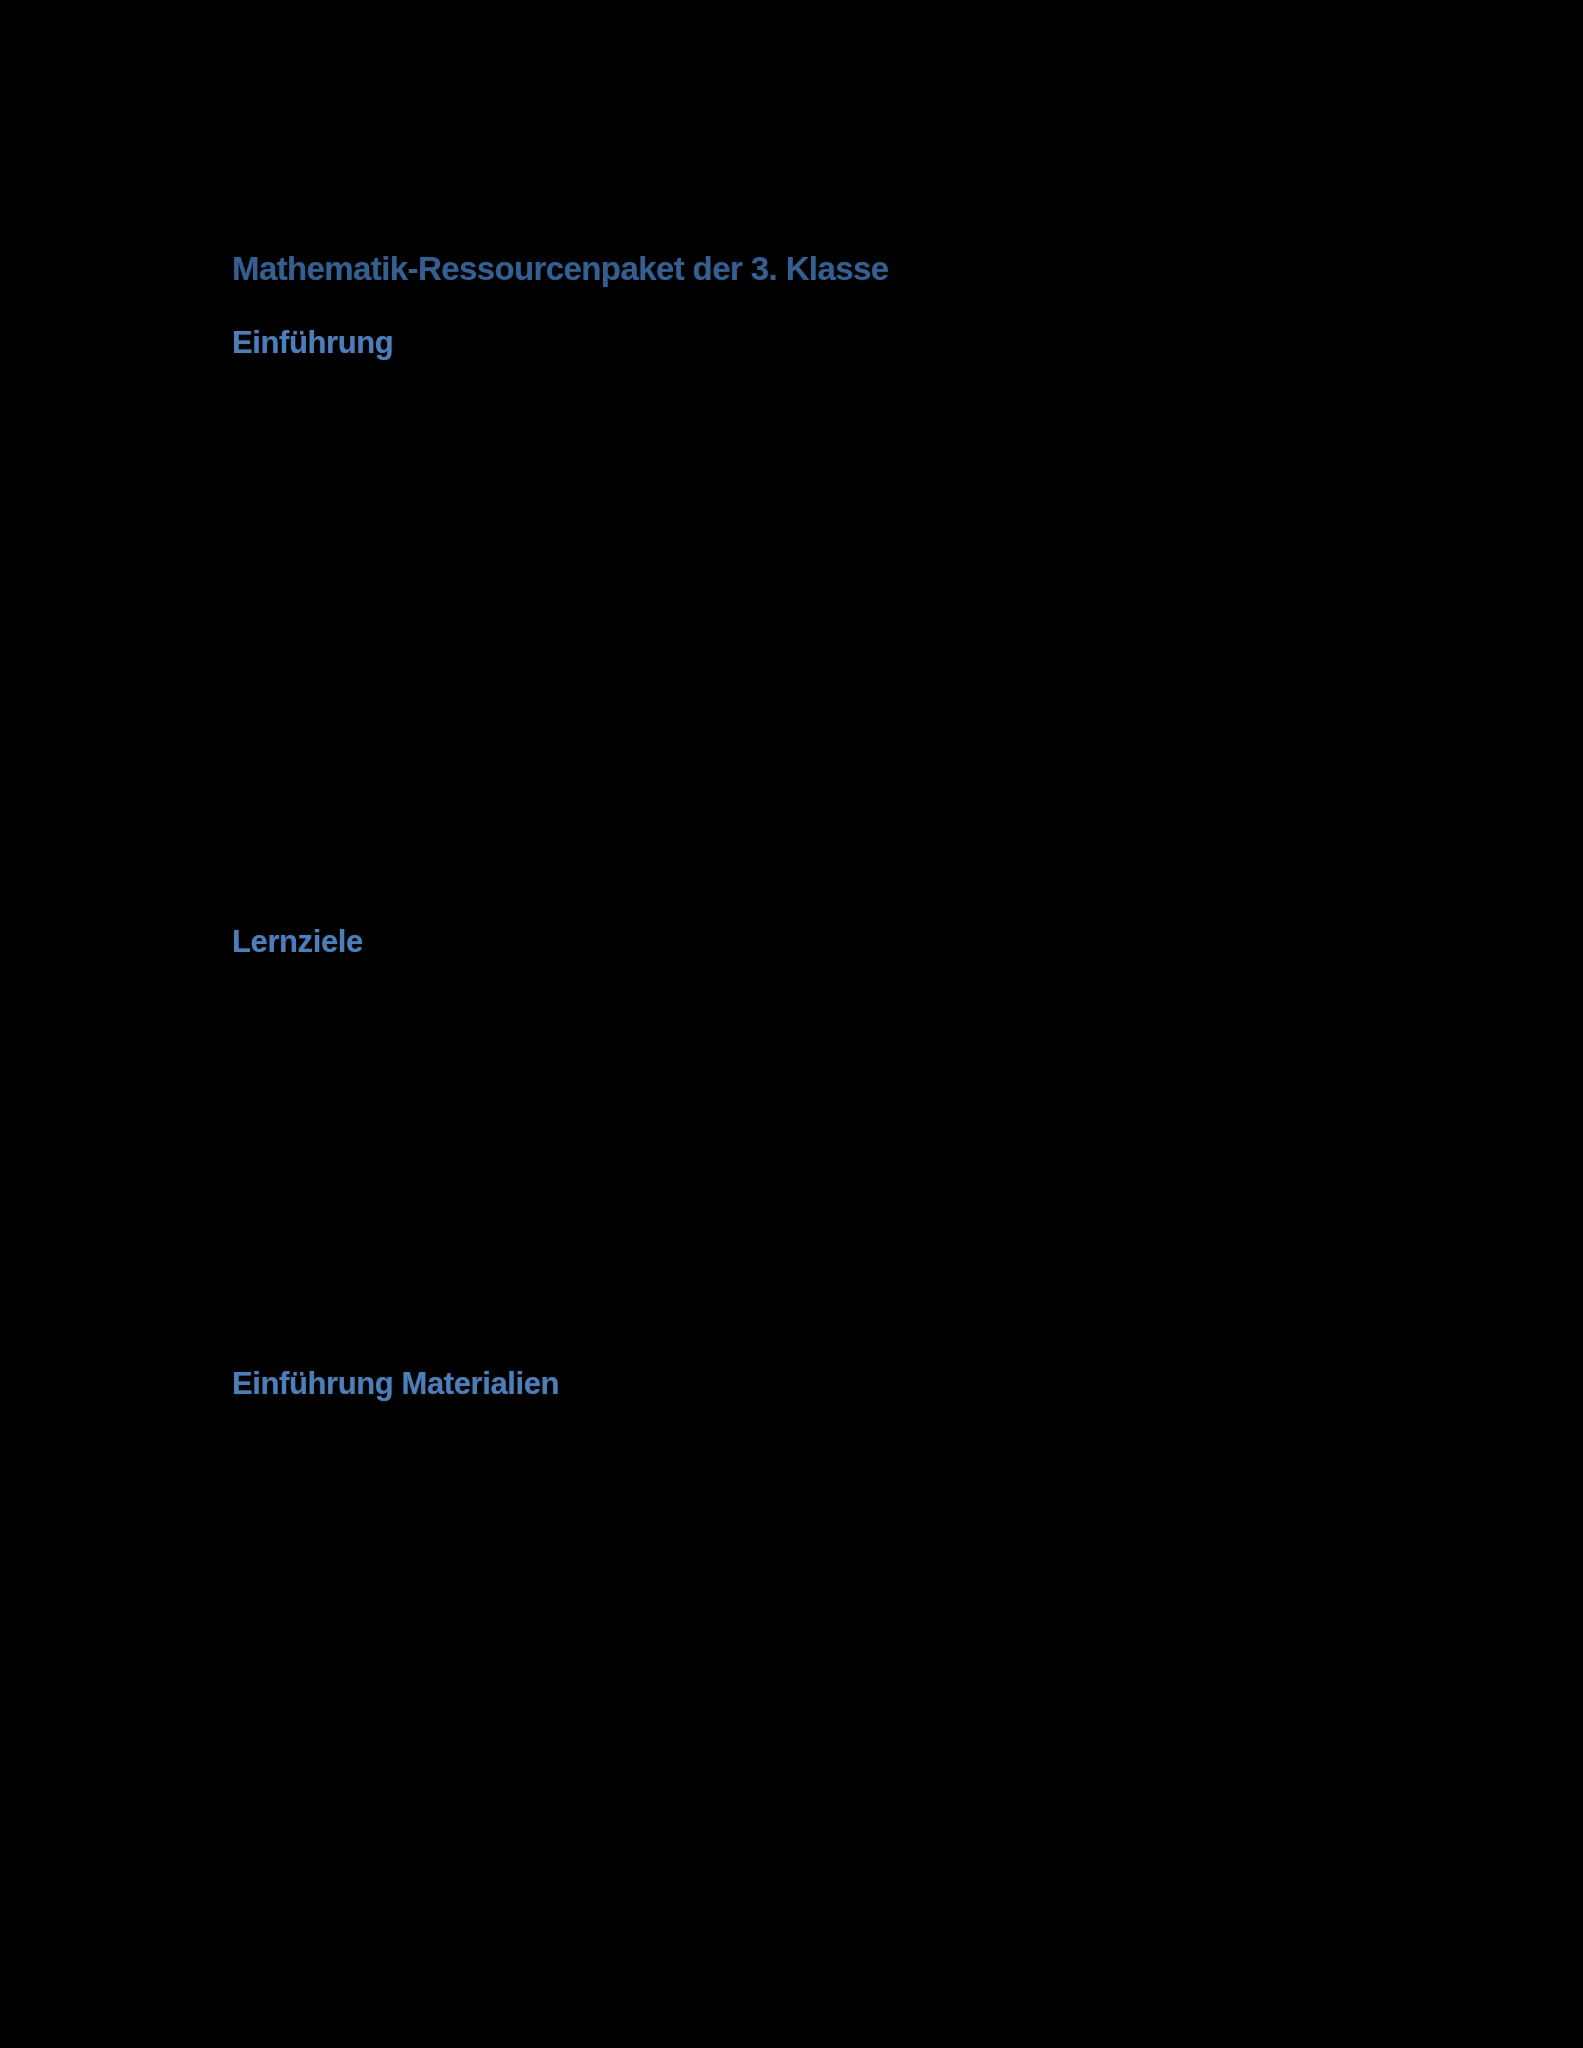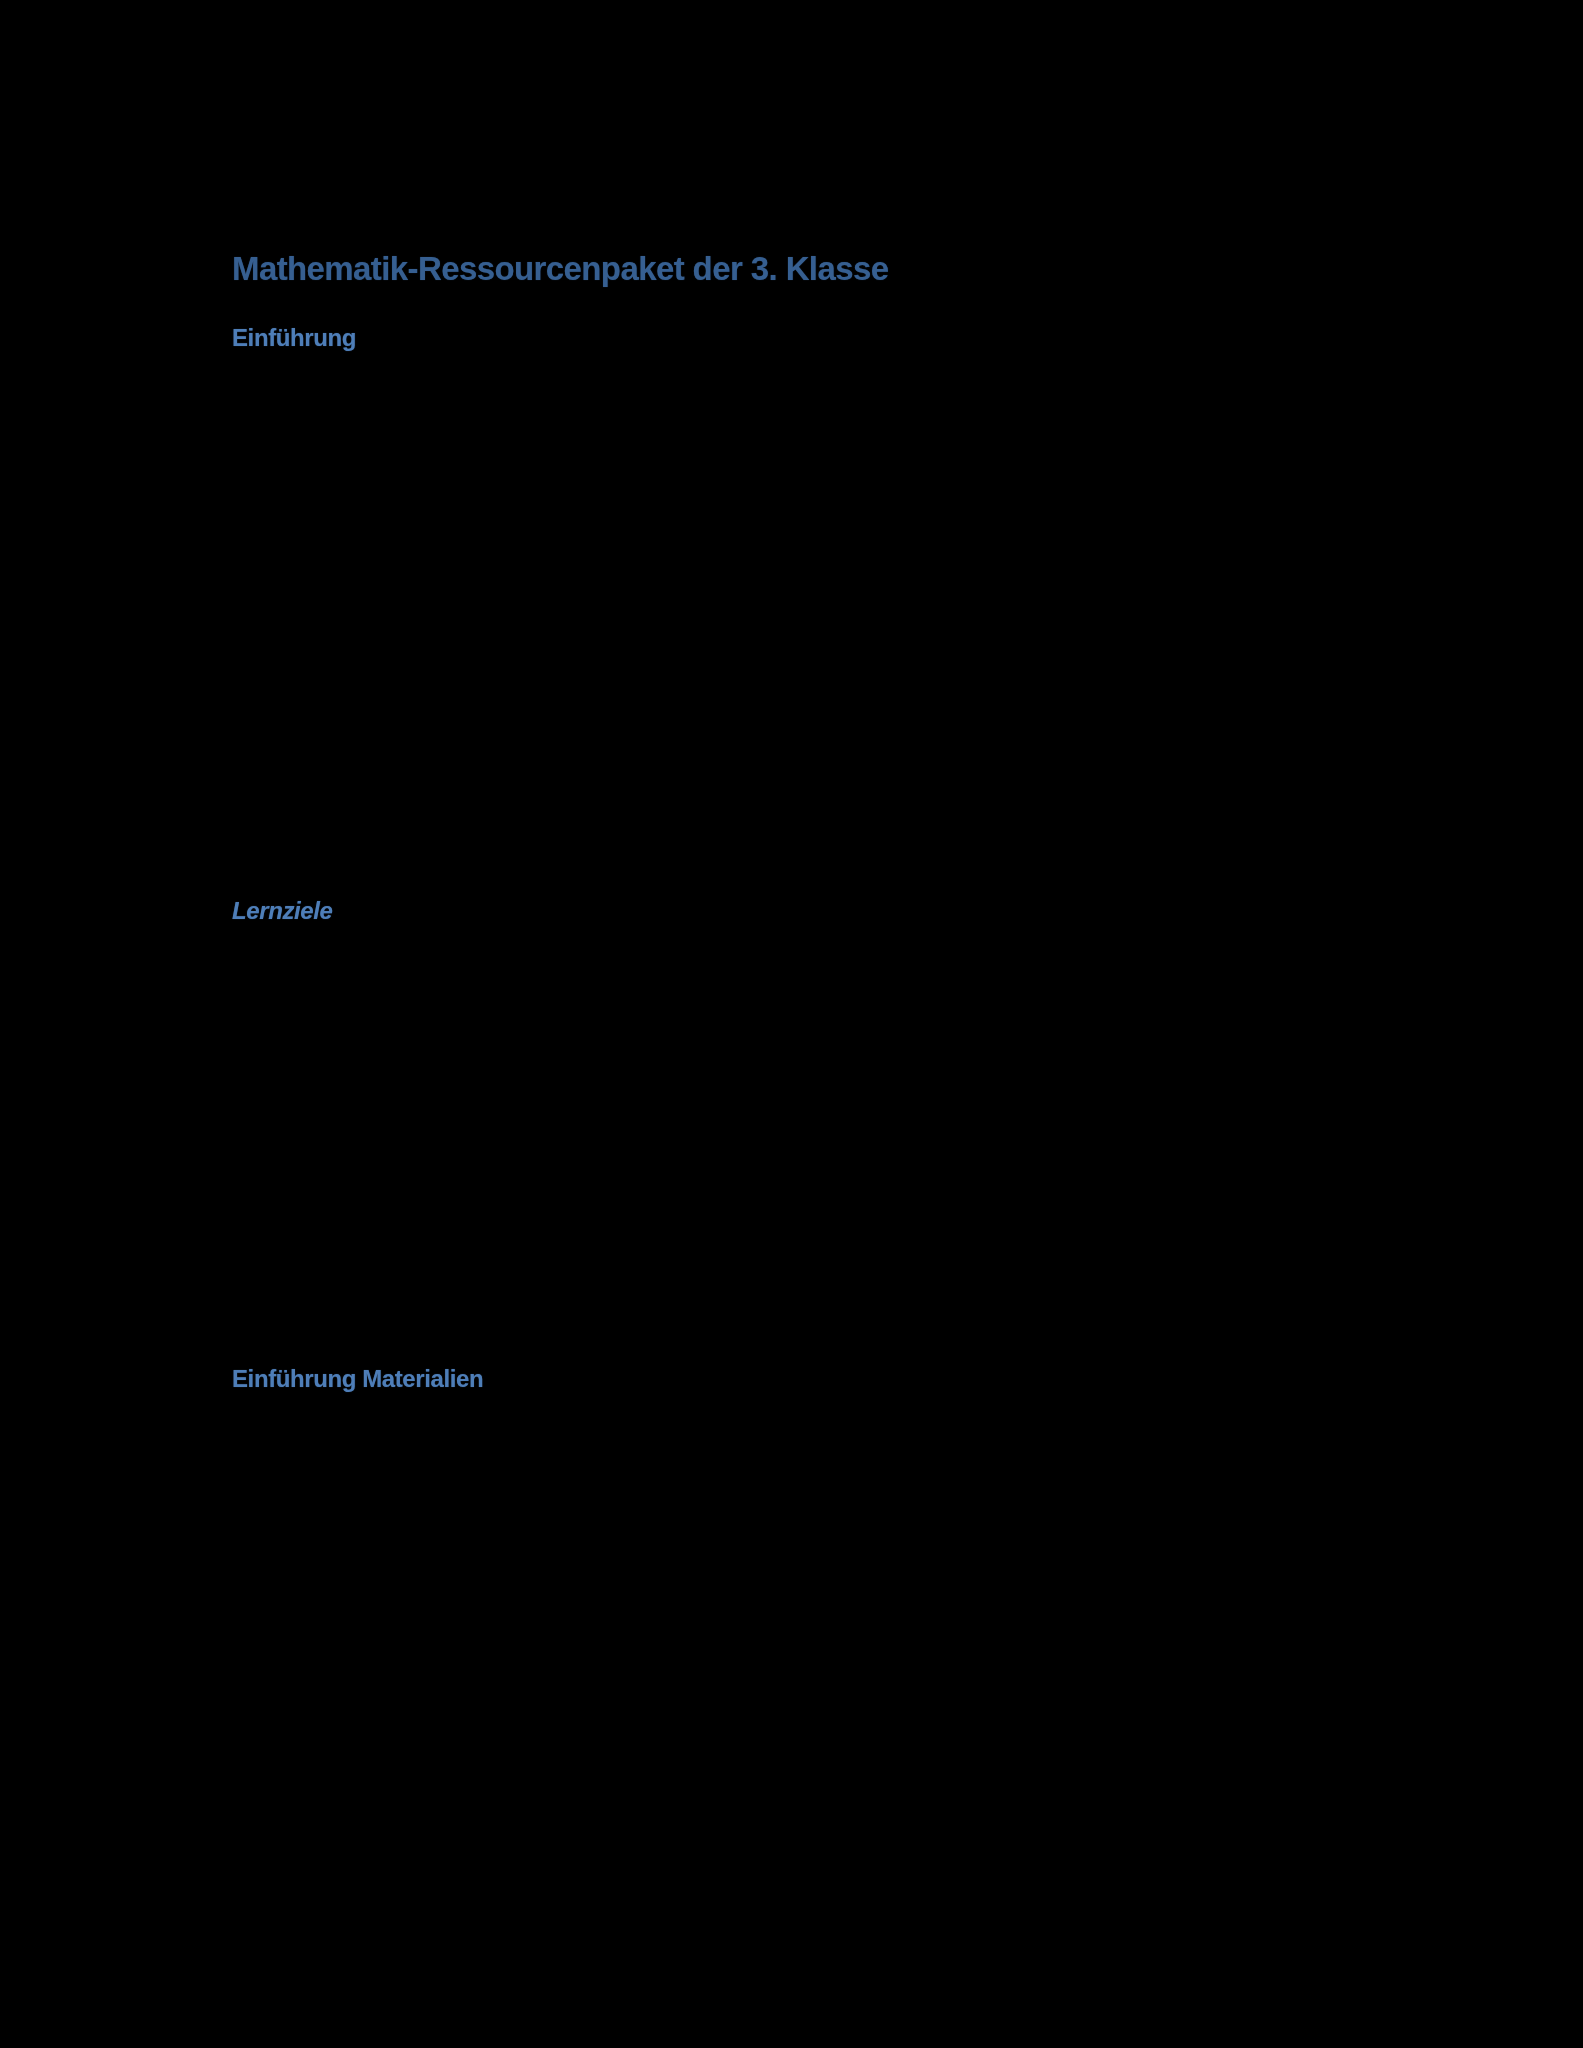--- a/index.html
+++ b/index.html
@@ -25,30 +25,30 @@
     font-weight: 700;
     letter-spacing: -0.6px;
     color: var(--title, #365F91);
     text-shadow: 0 0 1px rgba(54, 95, 145, 0.55);
     white-space: nowrap;
   }
   .doc-h2 {
     position: absolute;
     left: 232px;
     margin: 0;
-    font-size: 24px;
+    font-size: 31px;
     line-height: 1.2;
     font-weight: 700;
     letter-spacing: -0.4px;
     color: var(--heading, #4E7EB8);
     text-shadow: 0 0 1px rgba(78, 126, 184, 0.55);
     white-space: nowrap;
   }
   .h2-einfuehrung { top: 324px; }
-  .h2-lernziele   { top: 897px; font-style: italic; }
+  .h2-lernziele   { top: 923px; }
   .h2-materialien { top: 1365px; }
 </style>
 </head>
 <body>
 
 <div class="page">
   <h1 class="doc-title">Mathematik-Ressourcenpaket der 3. Klasse</h1>
 
   <h2 class="doc-h2 h2-einfuehrung">Einführung</h2>
 

